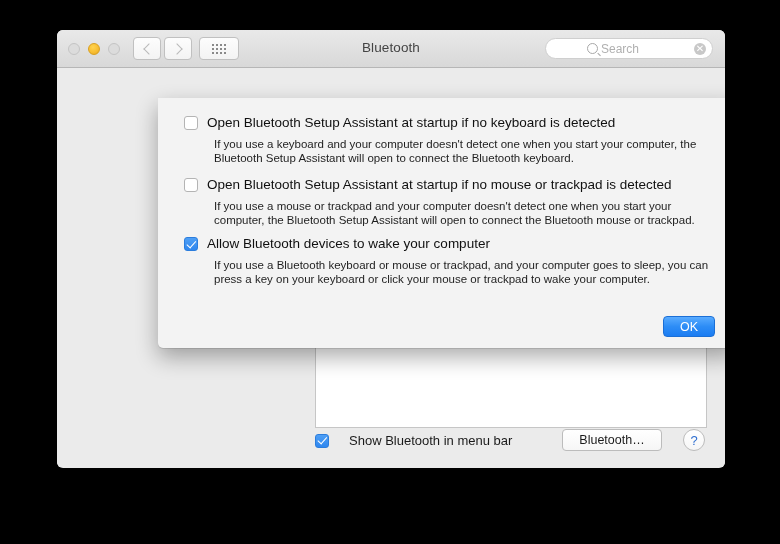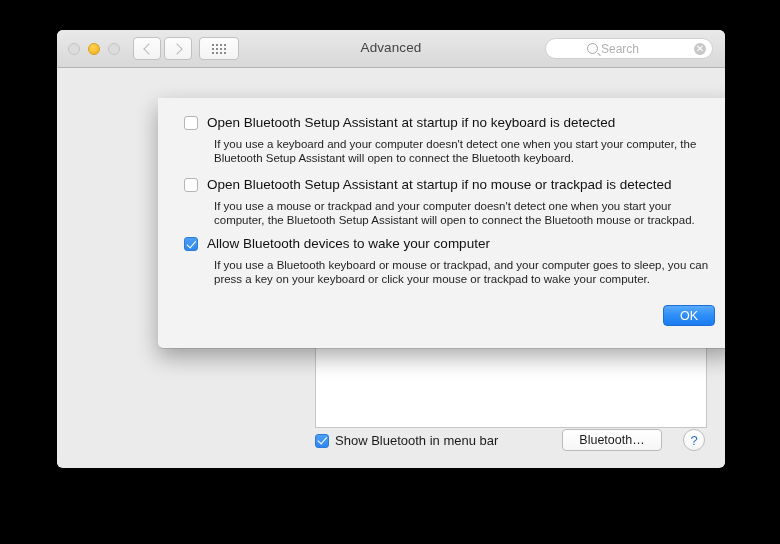--- a/index.html
+++ b/index.html
@@ -216,21 +216,21 @@
     right: 0;
     bottom: 0;
     height: 46px;
   }
   .menubar-check {
     position: absolute;
     left: 258px;
     top: 12px;
     display: flex;
     align-items: center;
-    gap: 6px;
+    gap: 20px;
   }
   .menubar-label {
     font-size: 13px;
     color: #1a1a1a;
   }
   .advanced-btn {
     position: absolute;
     right: 63px;
     top: 8px;
     width: 100px;
@@ -325,21 +325,21 @@
     margin-top: 7px;
     font-size: 11.5px;
     color: #1e1e1e;
     line-height: 14px;
     max-width: 518px;
   }
 
   .ok-btn {
     position: absolute;
     right: 22px;
-    bottom: 22px;
+    bottom: 11px;
     width: 52px;
     height: 21px;
     border-radius: 4px;
     background: linear-gradient(to bottom, #59abff 0%, #2d8df6 50%, #1b7cf2 100%);
     border: 1px solid #1b6fd6;
     box-sizing: border-box;
     display: flex;
     align-items: center;
     justify-content: center;
     color: #ffffff;
@@ -380,21 +380,21 @@
             <i></i>
             <i></i>
             <i></i>
           <i></i>
             <i></i>
             <i></i>
             <i></i>
         </span>
       </div>
 
-      <div class="win-title">Advanced</div>
+      <div class="win-title">Bluetooth</div>
 
       <div class="searchfield">
         <span class="search-mag"></span>
         <span class="search-placeholder">Search</span>
         <span class="search-clear">
           <span>✕</span>
         </span>
       </div>
     </div>
 

